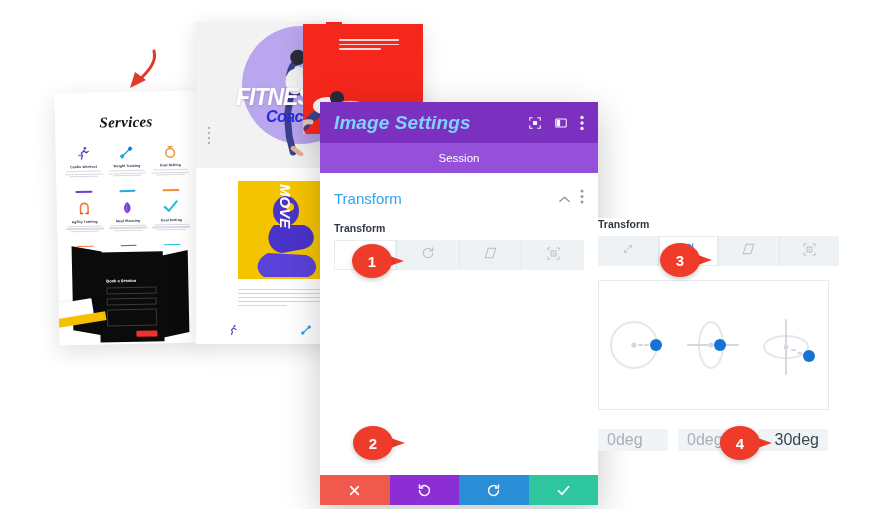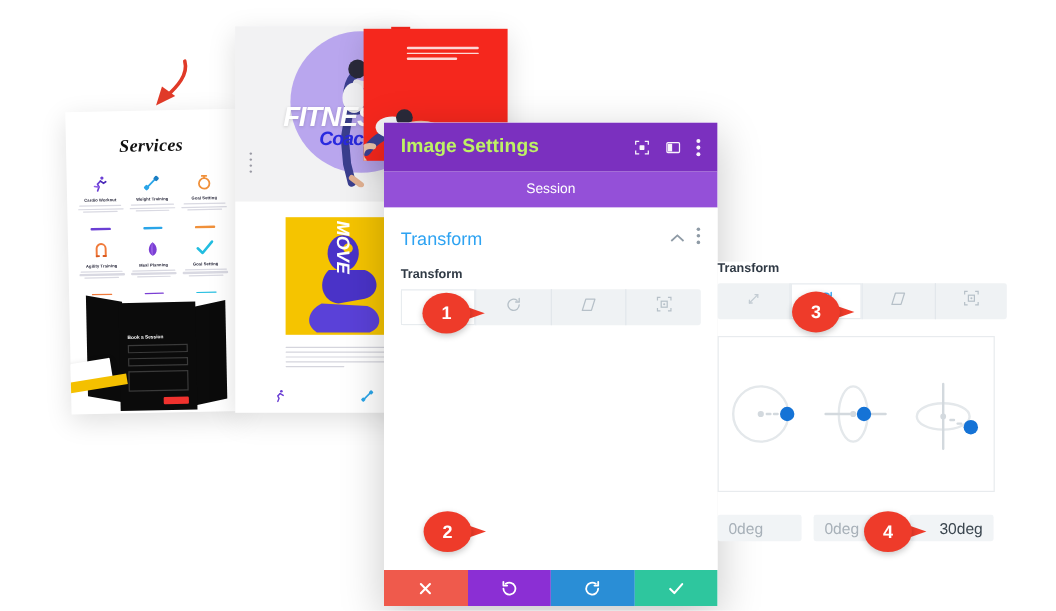--- a/index.html
+++ b/index.html
@@ -98,21 +98,21 @@
   #arrow-annotation { position:absolute; left:124px; top:48px; width:44px; height:42px; }
 
   
   #modal {
     position:absolute; left:320px; top:102px; width:278px; height:403px;
     background:#fff; box-shadow:0 10px 34px rgba(0,0,0,.22);
     display:flex; flex-direction:column; overflow:hidden;
   }
   .m-head { height:41px; background:#7b30bf; display:flex; align-items:center;
      padding:0 14px; }
-  .m-title { color:#bef264; font-size:16px; font-weight:bold; flex:1; letter-spacing:.1px;}
+  .m-title { color:#7dd3fc; font-size:19px; font-weight:bold; flex:1; letter-spacing:.1px;font-style:italic;}
   .m-hicons { display:flex; align-items:center; gap:12px; }
   .m-hicons span { display:flex; cursor:pointer; opacity:.95;}
   .m-tabs { height:30px; background:#8337c9; display:flex; }
   .m-tab { flex:1; display:flex; align-items:center; justify-content:center;
      color:#fff; font-size:11.5px; cursor:pointer; }
   .m-tab.active { background:#9450d8; }
   .m-body { flex:1; background:#fff; padding:16px 14px 0 14px; overflow:hidden; position:relative;}
 
   .sec-head { display:flex; align-items:center; margin-bottom:14px;}
   .sec-title { color:#2ea3f2; font-size:15px; flex:1; }
@@ -156,21 +156,21 @@
   
   #right-panel {
     position:absolute; left:598px; top:218px; width:241px; height:232px;
     background:#fff; padding:0 0 0 0;
   }
   #right-panel .lbl { margin-bottom:6px; }
   .rp-pad { width:231px; height:130px; border:1px solid #e8ebee; margin-top:12px;
      display:flex; align-items:center; justify-content:space-around; background:#fff;}
   .rp-vals { display:flex; gap:10px; margin-top:19px; }
   .rp-val { width:70px; height:22px; background:#f1f4f6; display:flex; align-items:center;
-     padding:0 9px; font-size:13px; color:#a7b0b8; border-radius:2px;}
+     padding:0 9px; font-size:16px; color:#a7b0b8; border-radius:2px;}
   .rp-val.filled { color:#3b464f; justify-content:flex-end; }
 
   
   .callout { position:absolute; width:52px; height:34px; }
   .callout .bubble {
     position:absolute; left:0; top:0; width:40px; height:34px;
     background:#ee3b2a; border-radius:50%/50%;
     display:flex; align-items:center; justify-content:center;
     color:#fff; font-size:15px; font-weight:bold;
     box-shadow:0 2px 5px rgba(0,0,0,.22);

